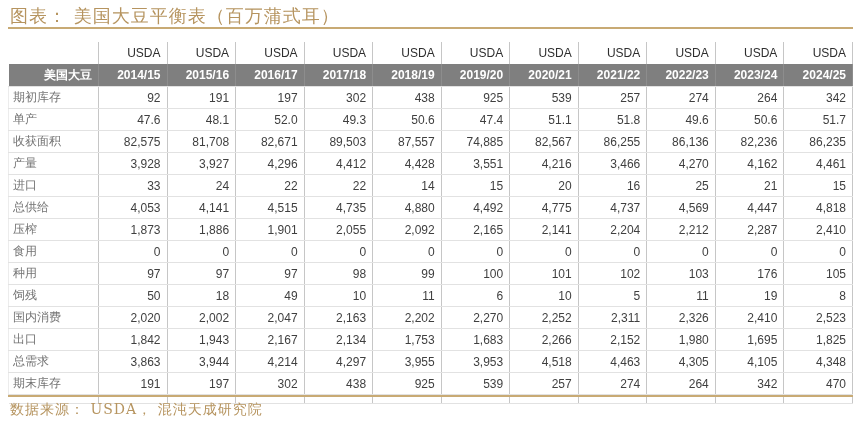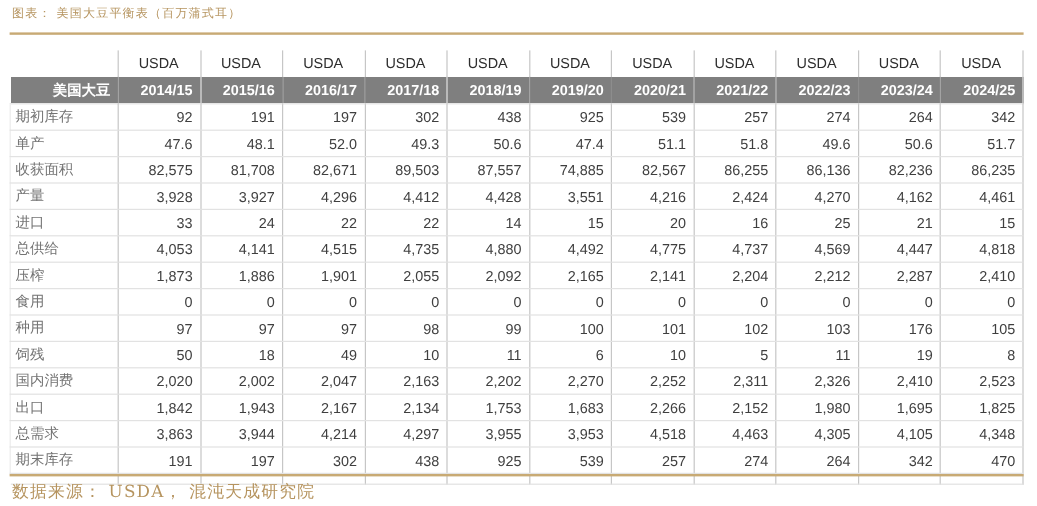--- a/index.html
+++ b/index.html
@@ -9,21 +9,21 @@
     height: 422px;
     background: #ffffff;
     font-family: "Liberation Sans", sans-serif;
     overflow: hidden;
   }
   .fig-title {
     position: absolute;
     left: 10px;
     top: 4px;
     font-family: "DejaVu Serif", serif;
-    font-size: 10px;
+    font-size: 18px;
     letter-spacing: 1px;
     color: #b6945f;
     white-space: nowrap;
   }
   .rule {
     position: absolute;
     left: 8px;
     width: 845px;
     height: 2px;
     background: #c8aa74;
@@ -57,21 +57,21 @@
     color: #3f3f3f;
     border-right: 1px solid #c6c6c6;
     border-bottom: 1px solid #e2e2e2;
     padding: 0 6px 0 4px;
     overflow: hidden;
     white-space: nowrap;
   }
   
   tr.src-row th {
     height: 22px;
-    text-align: center;
+    text-align: right;
     color: #2e2e2e;
     border-bottom: none;
     padding-left: 5px;
   }
   tr.src-row th.corner { border-right: 1px solid #c6c6c6; }
   
   tr.year-row th {
     height: 22px;
     background: #7f7f7f;
     color: #ffffff;
@@ -187,21 +187,21 @@
         </tr>
         <tr class="data-row">
           <td class="row-label">产量</td>
           <td>3,928</td>
           <td>3,927</td>
           <td>4,296</td>
           <td>4,412</td>
           <td>4,428</td>
           <td>3,551</td>
           <td>4,216</td>
-          <td>2,424</td>
+          <td>3,466</td>
           <td>4,270</td>
           <td>4,162</td>
           <td>4,461</td>
         </tr>
         <tr class="data-row">
           <td class="row-label">进口</td>
           <td>33</td>
           <td>24</td>
           <td>22</td>
           <td>22</td>

